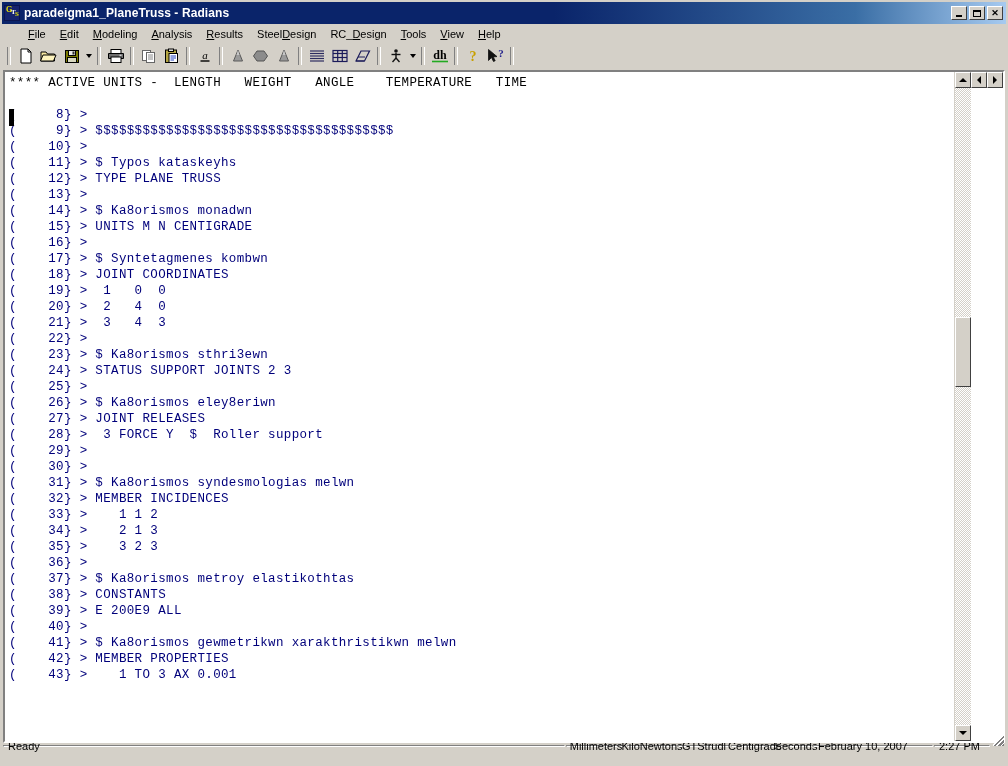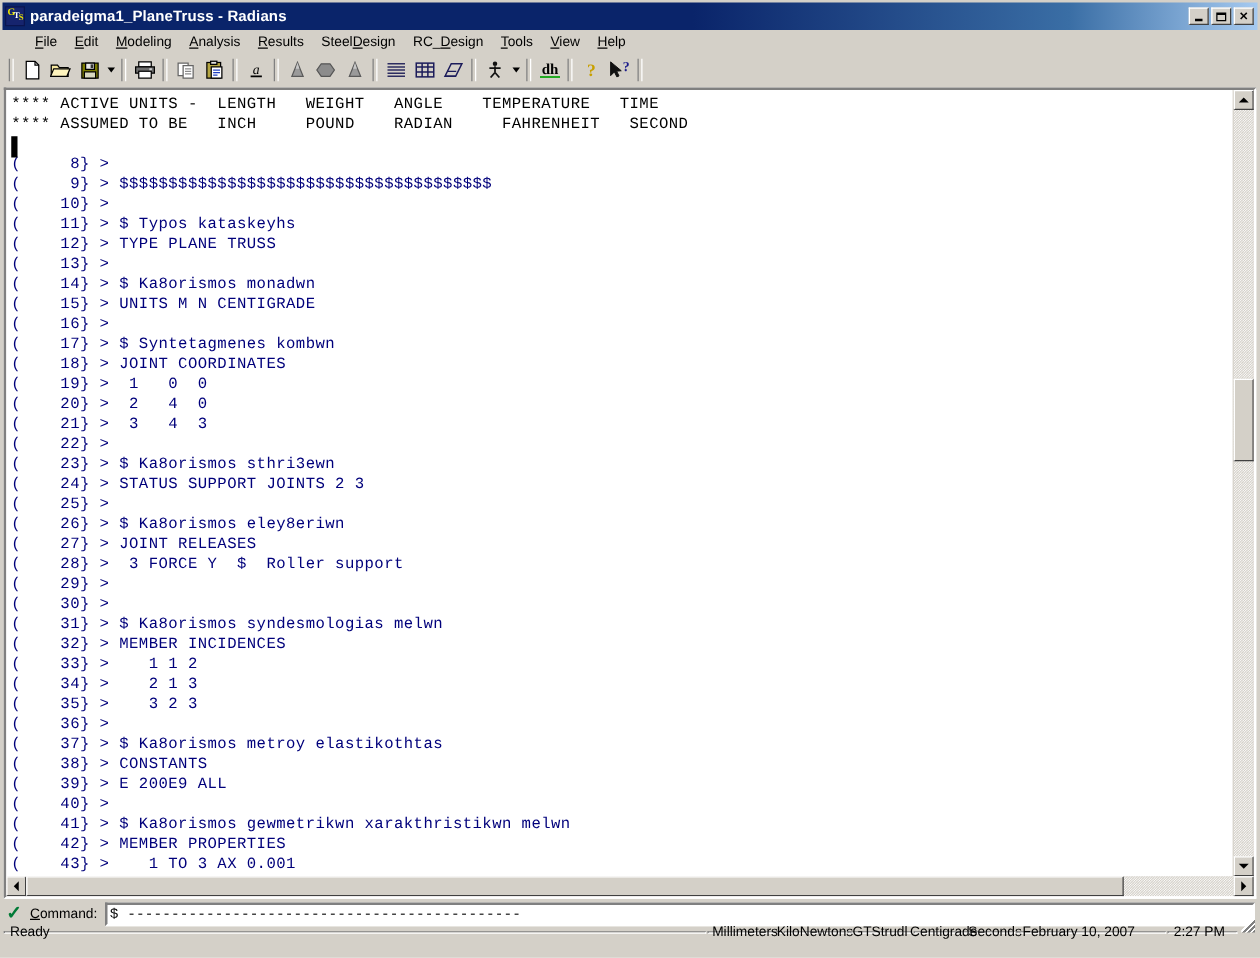--- a/index.html
+++ b/index.html
@@ -191,21 +191,21 @@
 
   
   .client {
     flex: 1;
     margin: 0 2px;
     border: 2px solid;
     border-color: #808080 #ffffff #ffffff #808080;
     box-sizing: border-box;
     background: #ffffff;
     display: flex;
-    flex-direction: column;
+    flex-direction: row;
     position: relative;
     overflow: hidden;
   }
   .client-inner {
     flex: 1;
     display: flex;
     overflow: hidden;
     position: relative;
   }
   .text-pane {
@@ -609,21 +609,20 @@
     <div class="tb-sep"></div>
   </div>
 
   <div class="client">
     <div class="client-inner">
 
       <div class="text-pane">
         <div class="caret"></div>
         <div id="output-body">
             <div class="code-line hdr">**** ACTIVE UNITS -  LENGTH   WEIGHT   ANGLE    TEMPERATURE   TIME</div>
-            <div class="code-line hdr">**** ASSUMED TO BE   INCH     POUND    RADIAN     FAHRENHEIT   SECOND</div>
             <div class="code-line blank"> </div>
             <div class="code-line">(     8} &gt; </div>
             <div class="code-line">(     9} &gt; $$$$$$$$$$$$$$$$$$$$$$$$$$$$$$$$$$$$$$</div>
             <div class="code-line">(    10} &gt; </div>
             <div class="code-line">(    11} &gt; $ Typos kataskeyhs</div>
             <div class="code-line">(    12} &gt; TYPE PLANE TRUSS</div>
             <div class="code-line">(    13} &gt; </div>
             <div class="code-line">(    14} &gt; $ Ka8orismos monadwn</div>
             <div class="code-line">(    15} &gt; UNITS M N CENTIGRADE</div>
             <div class="code-line">(    16} &gt; </div>
@@ -668,27 +667,20 @@
     </div>
 
     <div class="hscroll">
       <div class="sb-btn left"></div>
       <div class="sb-thumb-h" id="hthumb" style="left: calc(0% + 16px); width: 88%;"></div>
       <div style="flex:1"></div>
       <div class="sb-btn right"></div>
     </div>
   </div>
 
-  <div class="cmdbar">
-    <div class="check-icon"></div>
-    <div class="cmd-label"><u>C</u>ommand:</div>
-    <div class="cmd-input">
-      <span class="cmd-value">$ ---------------------------------------------</span>
-    </div>
-  </div>
 
   <div class="statusbar">
     <div class="sb-panel ready">Ready</div>
     <div class="sb-panel" style="width:60px;justify-content:center">Millimeters</div>
     <div class="sb-panel" style="width:50px;justify-content:center">KiloNewtons</div>
     <div class="sb-panel" style="width:52px;justify-content:center">GTStrudl</div>
     <div class="sb-panel" style="width:48px;justify-content:center">Centigrade</div>
     <div class="sb-panel" style="width:32px;justify-content:center">Seconds</div>
     <div class="sb-panel" style="width:120px;justify-content:flex-start">February 10, 2007</div>
     <div class="sb-panel" style="width:56px;justify-content:flex-start">2:27 PM</div>

